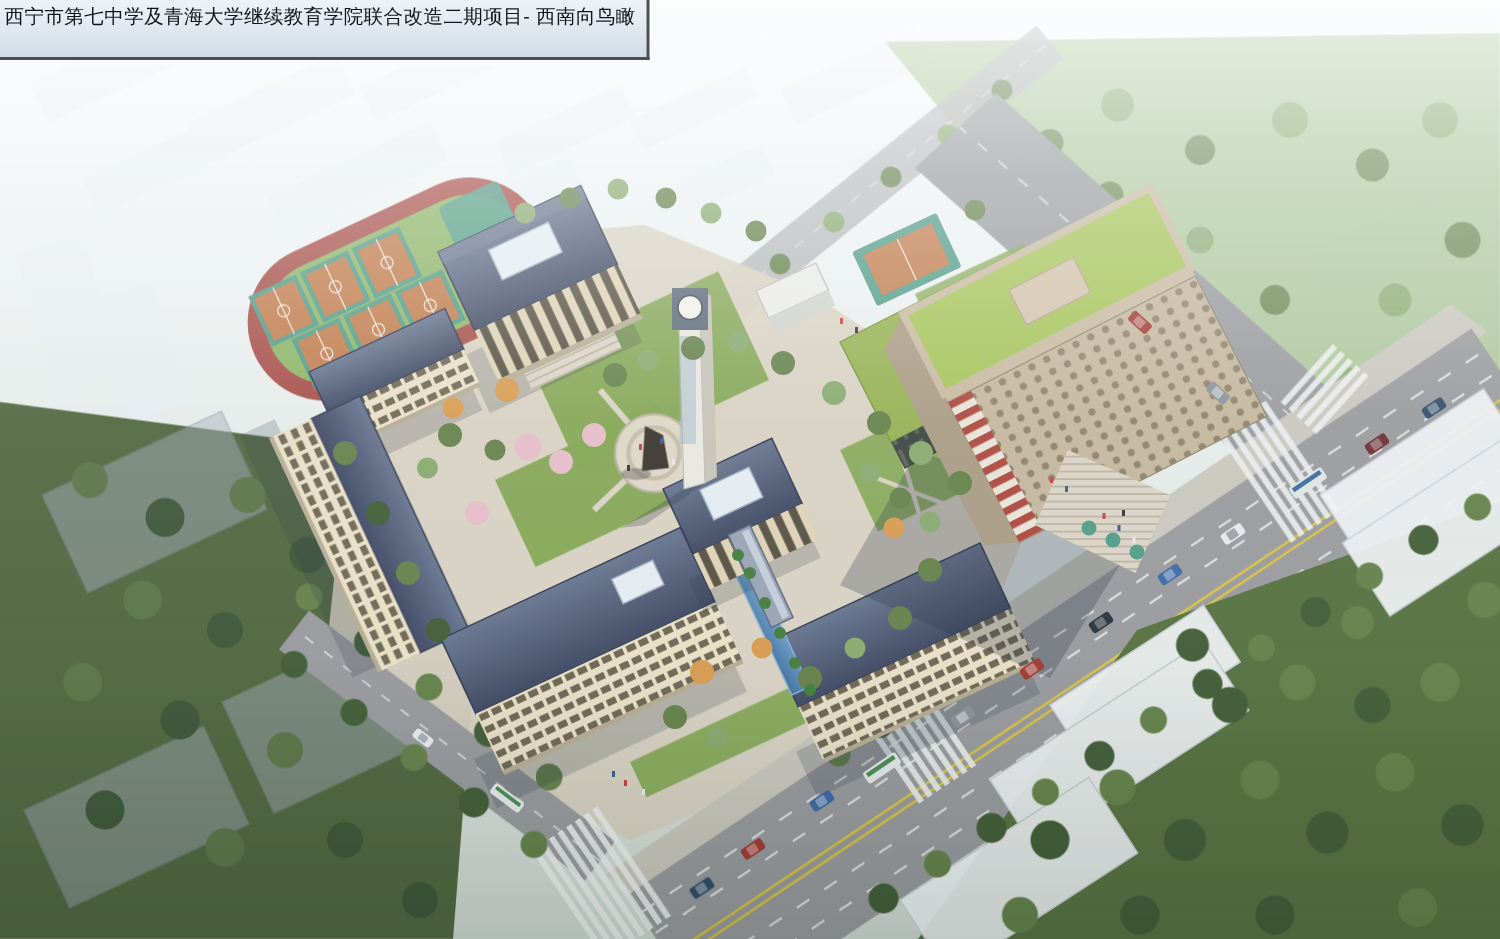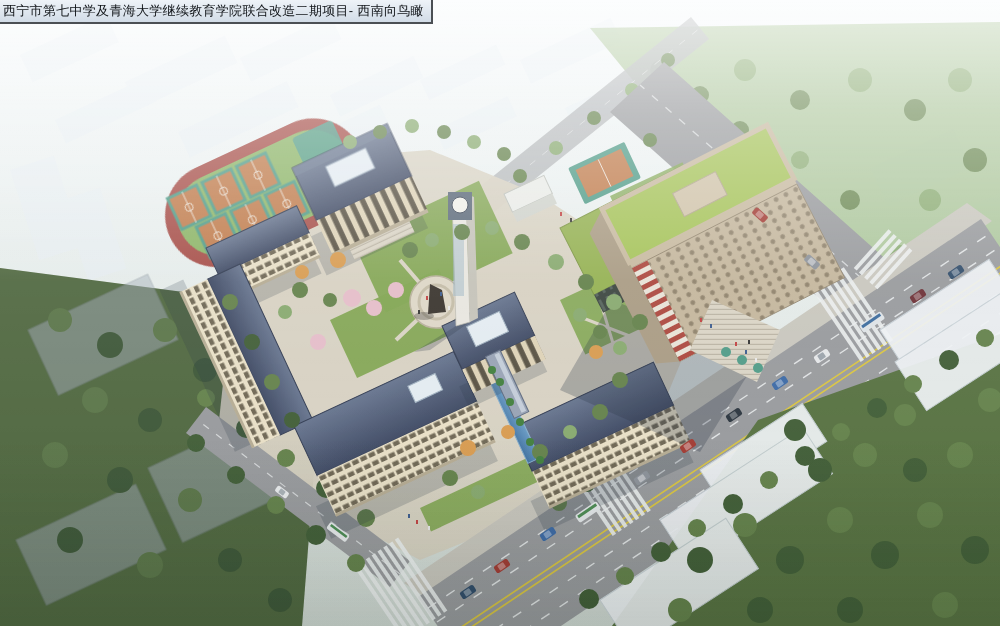--- a/index.html
+++ b/index.html
@@ -4,21 +4,21 @@
 <style>
   html,body{margin:0;padding:0;background:#fff;}
   .stage{position:relative;width:1000px;height:626px;overflow:hidden;
          font-family:"Liberation Sans",sans-serif;background:var(--sky_top,#f2f6f9);}
   .stage svg{display:block;position:absolute;inset:0;}
   .title-label{position:absolute;top:0;left:0;z-index:20;
     background:linear-gradient(180deg,var(--title_bg_top,#eef3f8),var(--title_bg_bottom,#d2dce7));
     border-right:2px solid var(--title_border,#4b4f54);
     border-bottom:2px solid var(--title_border,#4b4f54);
     color:var(--title_text,#101418);font-size:13px;line-height:1;
-    padding:4px 7px 5px 3px;white-space:nowrap;letter-spacing:.3px;}
+    padding:4px 7px 21px 3px;white-space:nowrap;letter-spacing:.3px;}
   .f-track{fill:var(--track_red)} .f-field{fill:var(--field_green)}
   .f-courtO{fill:var(--court_orange)} .f-courtT{fill:var(--court_teal)}
   .f-road{fill:var(--road_gray)} .f-sidewalk{fill:var(--sidewalk)}
   .s-yellow{stroke:var(--lane_yellow)} .s-white{stroke:var(--lane_white)}
   .f-paving{fill:var(--campus_paving)} .f-lawn{fill:var(--lawn)}
   .f-parkdark{fill:var(--park_dark)} .f-ghost{fill:var(--ghost_building)}
   .f-greenroof{fill:var(--tower_green_roof)} .f-podium{fill:var(--podium_green)}
   .f-shadow{fill:var(--shadow)}
   .t-dark{fill:var(--tree_dark)} .t-mid{fill:var(--tree_mid)} .t-light{fill:var(--tree_light)}
   .t-cherry{fill:var(--cherry_pink)} .t-autumn{fill:var(--autumn_orange)}

